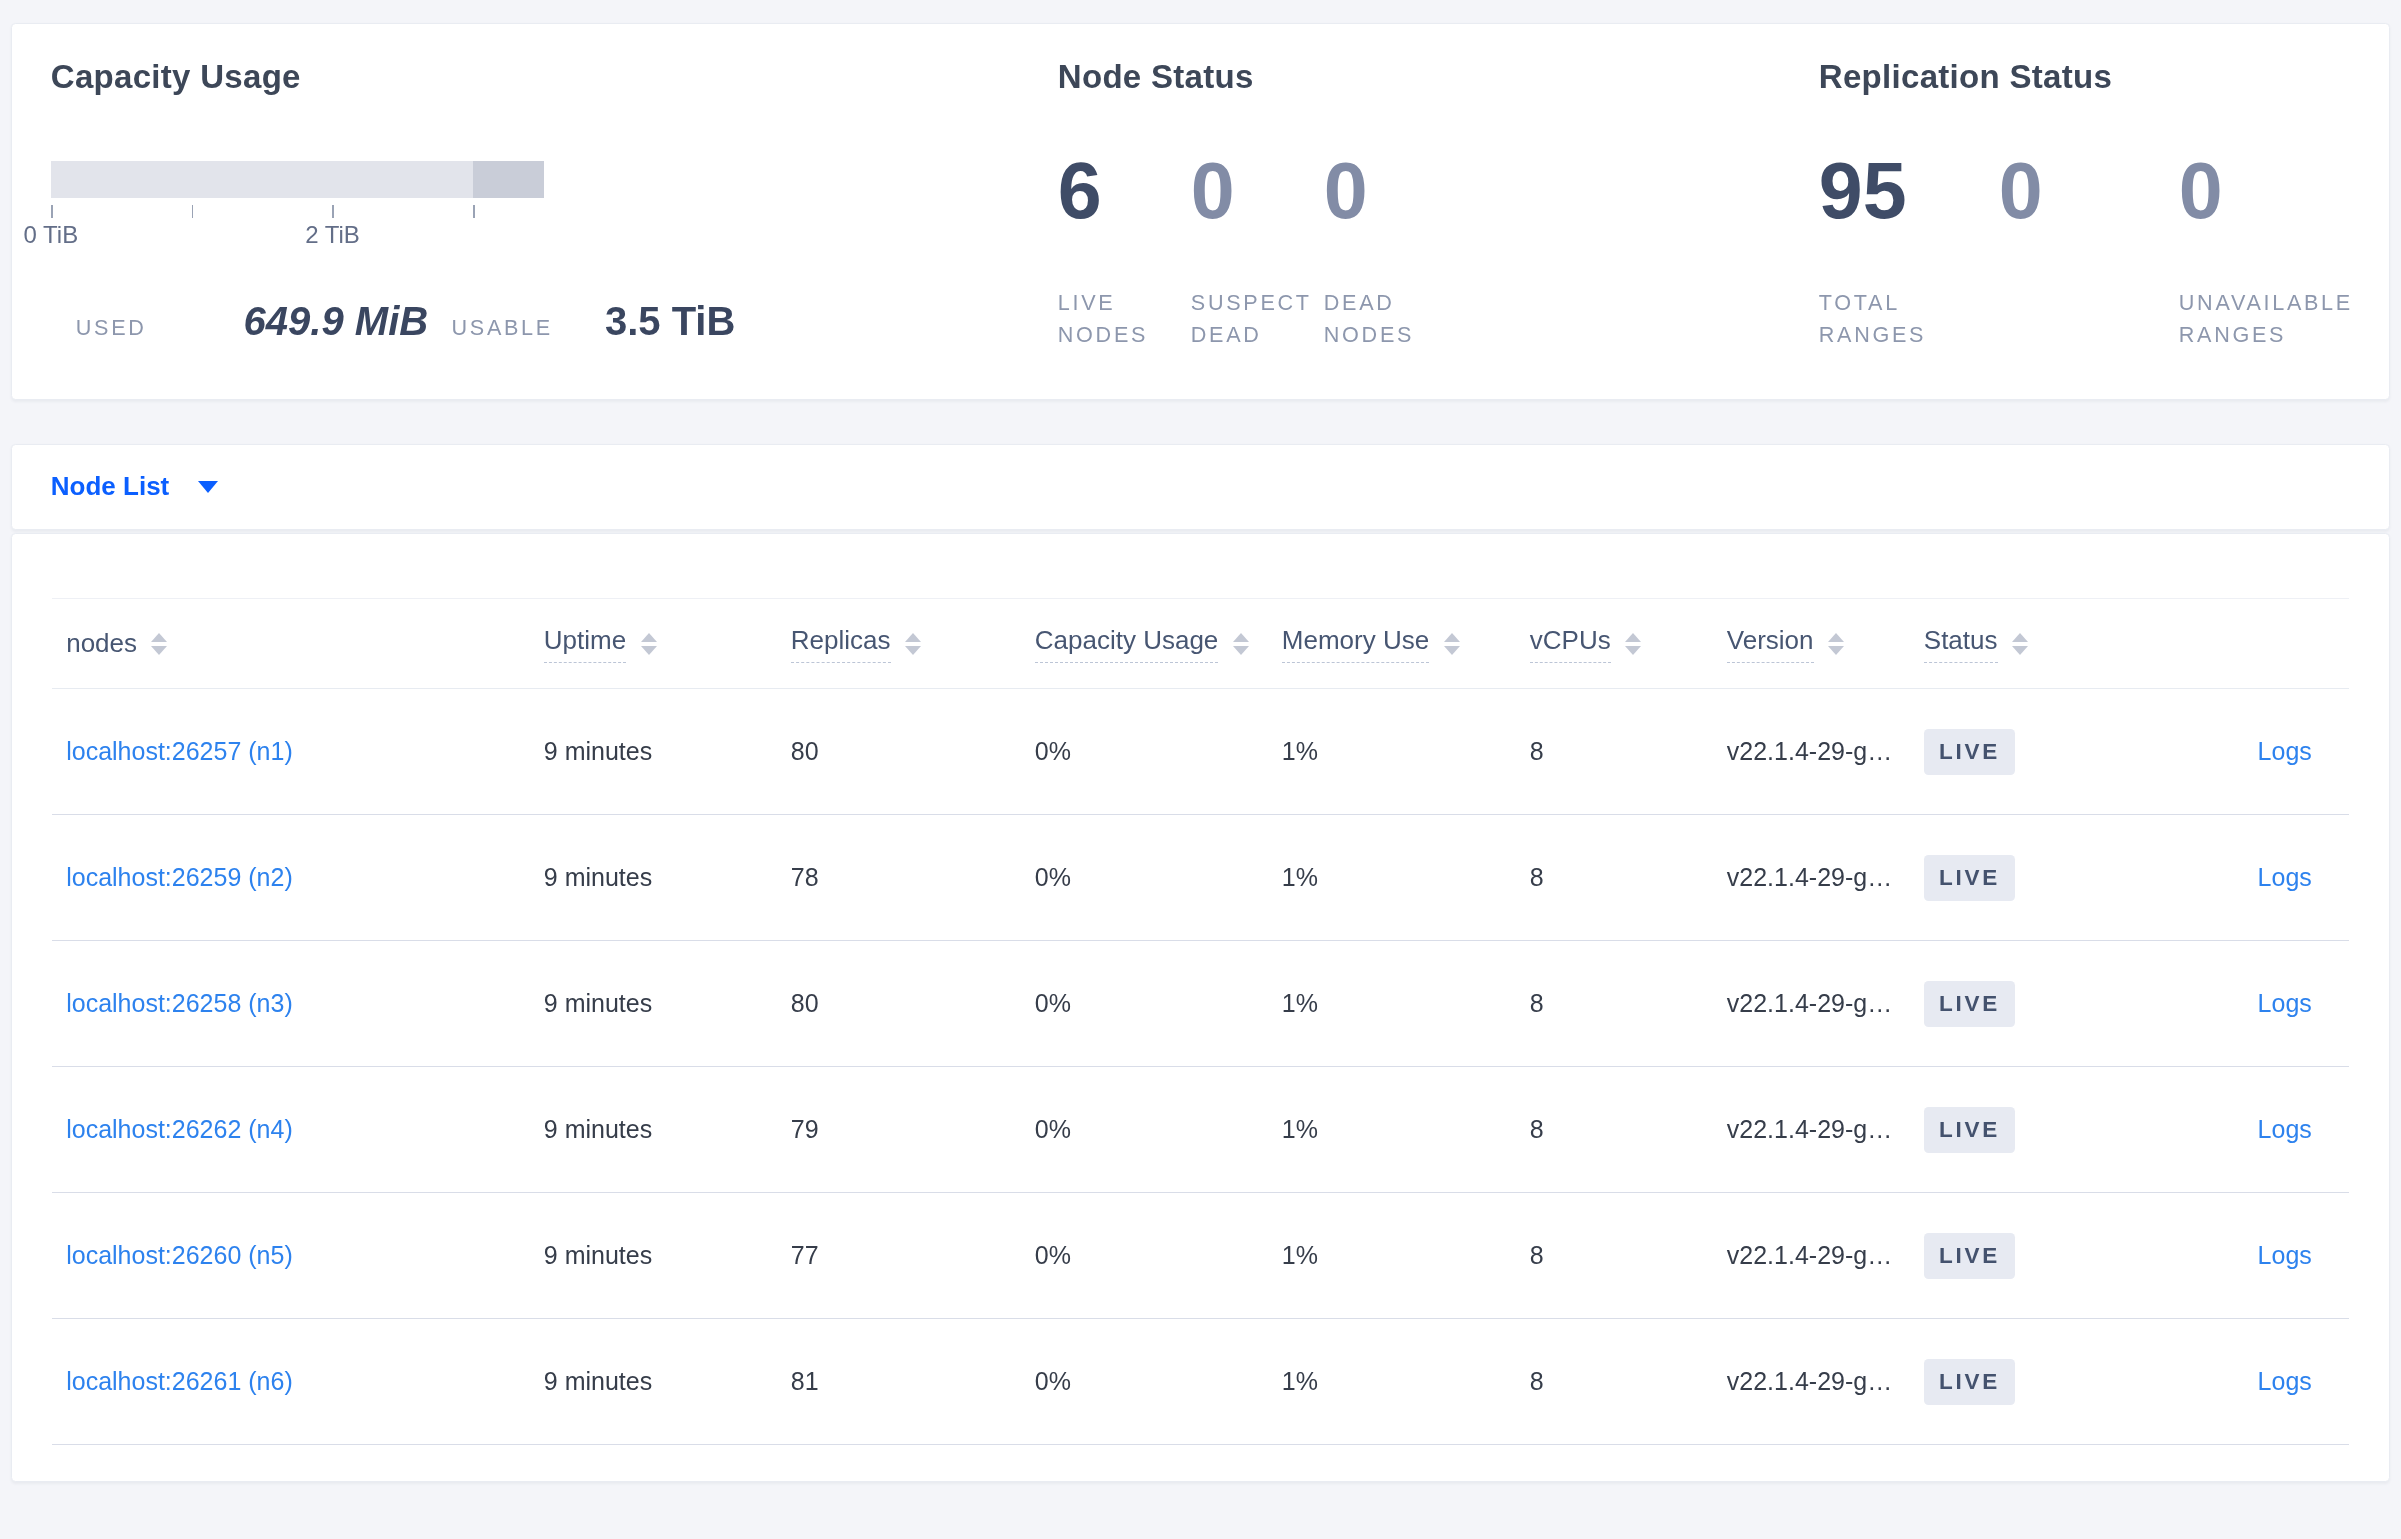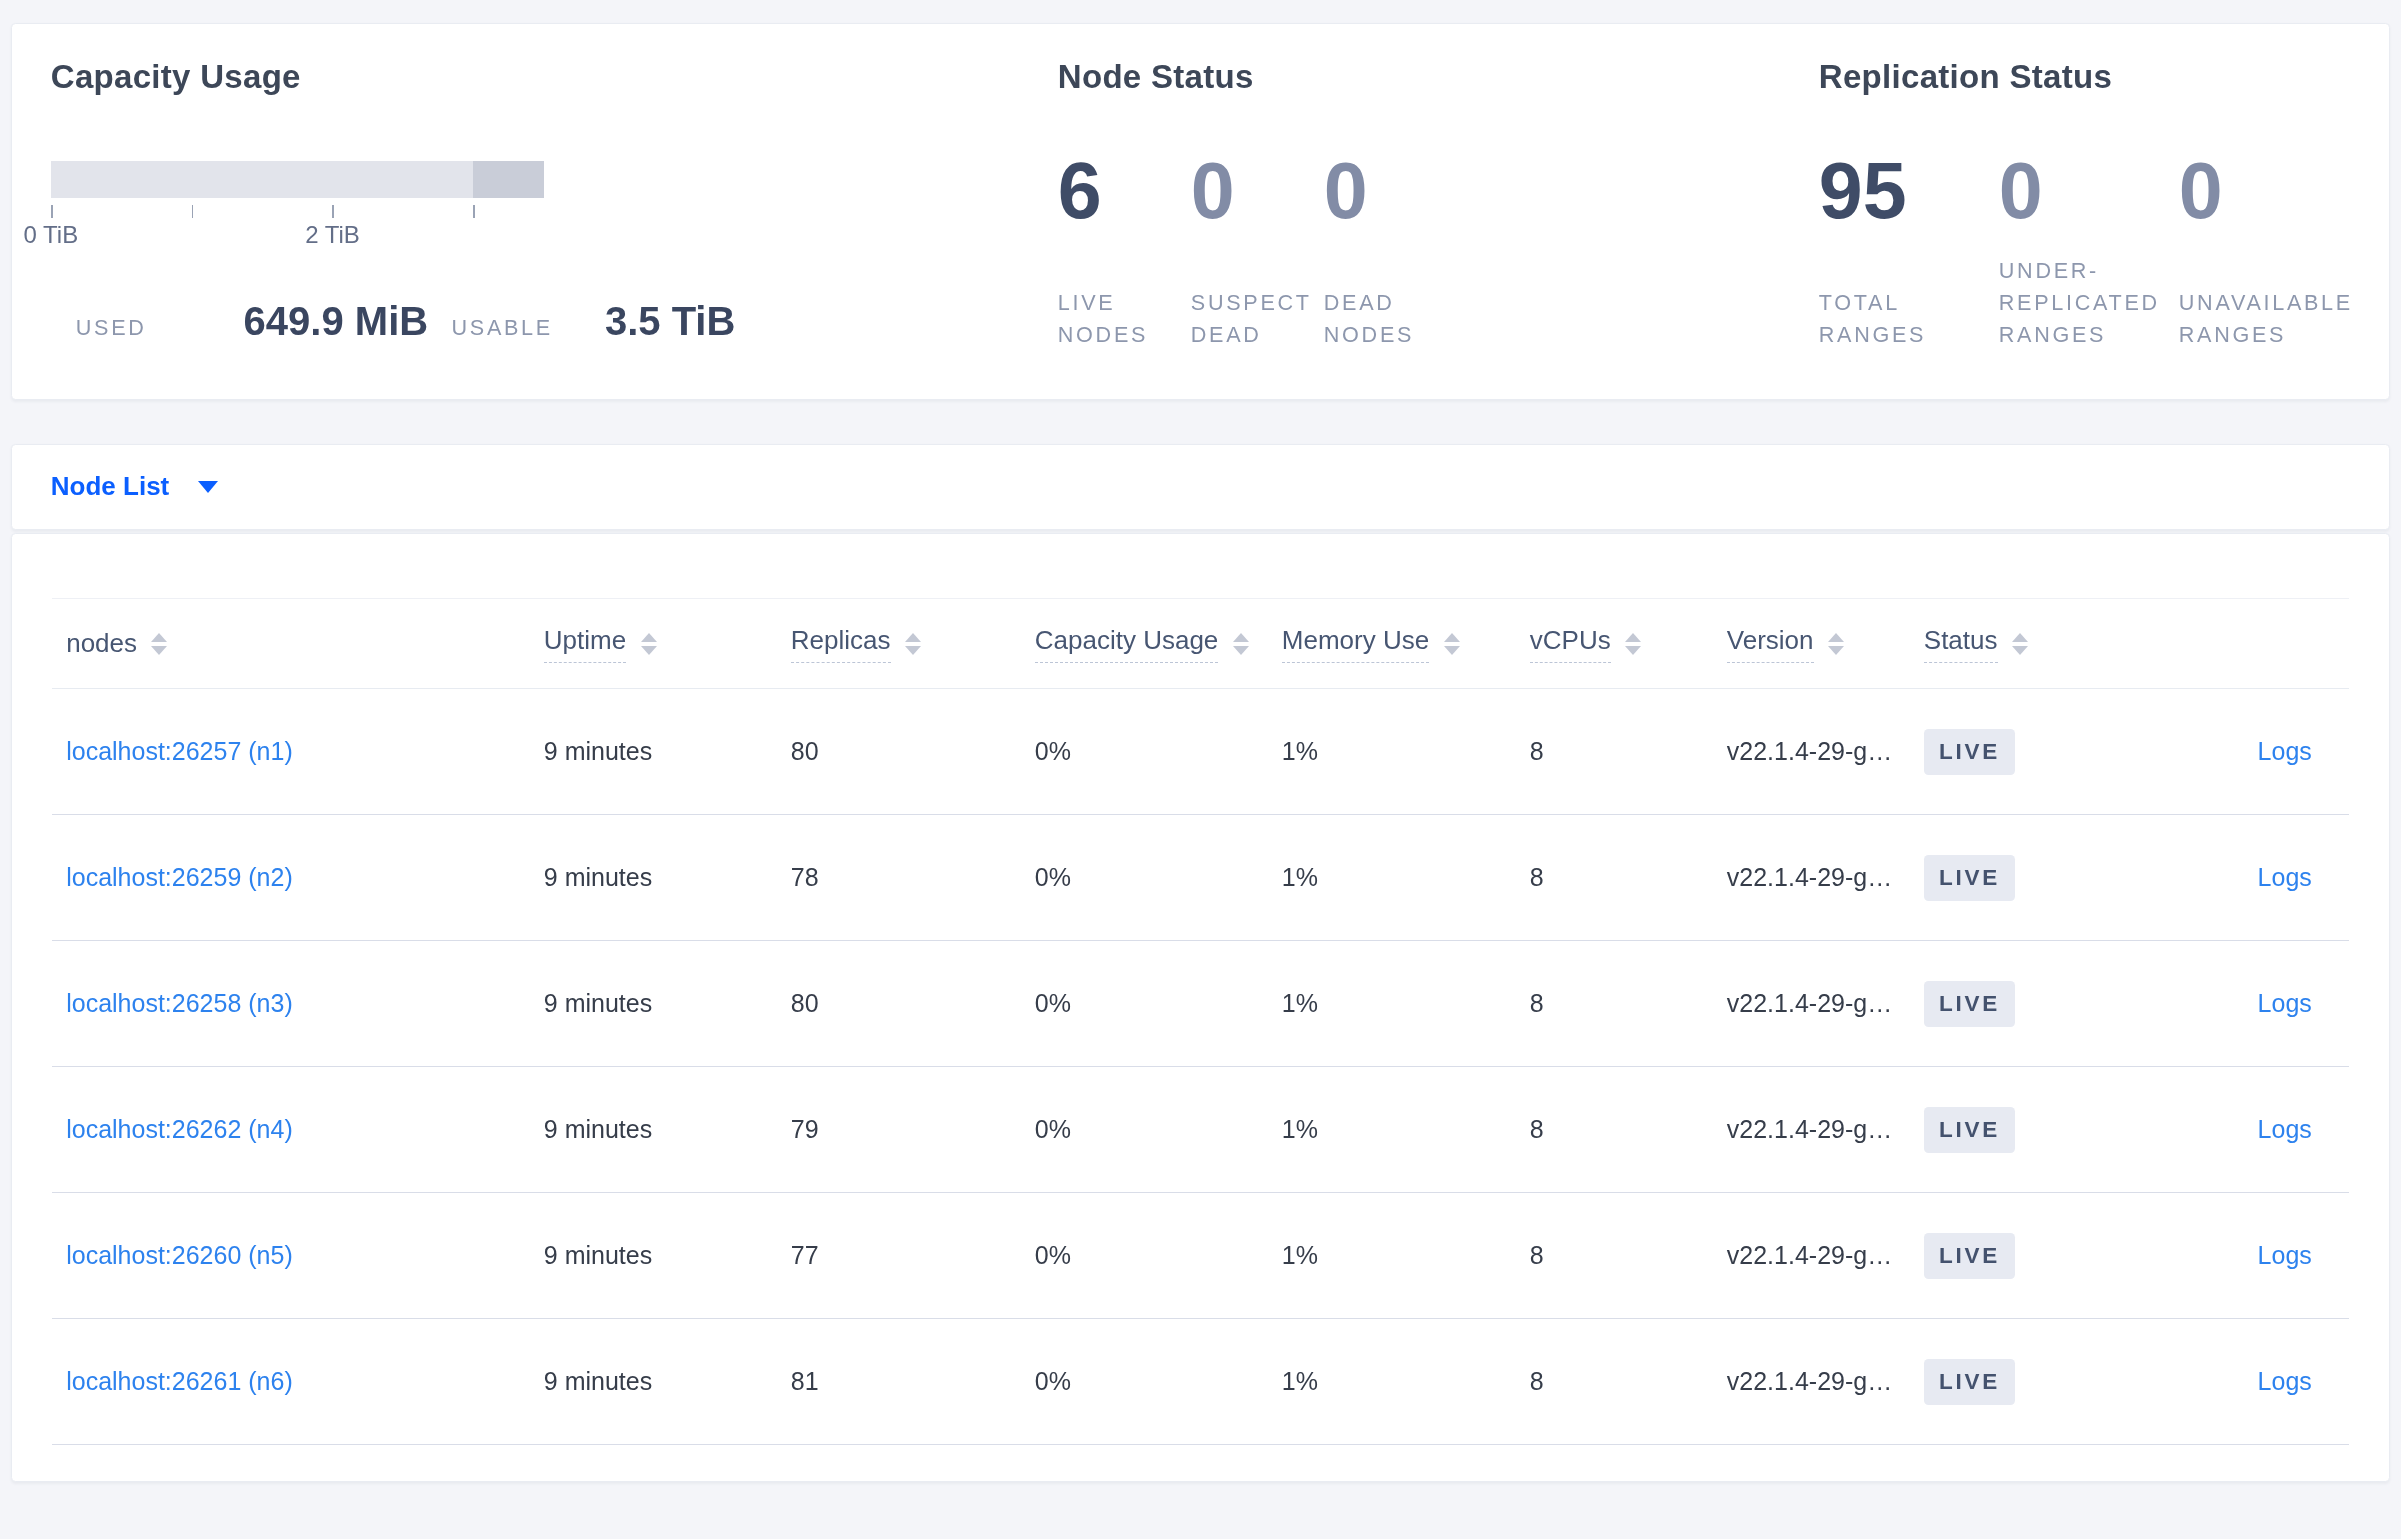--- a/index.html
+++ b/index.html
@@ -31,21 +31,21 @@
   .track { height:37px; background:#e2e4eb; position:relative; overflow:hidden; }
   .track-dark { position:absolute; top:0; bottom:0; left:85.7%; right:0; background:#c9cdd8; }
   .ticks { position:relative; height:16px; margin-top:5.4px; }
   .tick { position:absolute; top:1.8px; width:1.8px; height:12.6px; background:#9aa3b5; }
   .tick-labels { position:relative; height:31px; margin-top:1.8px; font-size:24px; color:#636e88; }
   .tick-labels span { position:absolute; transform:translateX(-50%); white-space:nowrap; }
 
   .used-row { margin-top:47px; margin-left:25px; display:flex; align-items:baseline; }
   .mini-label { font-size:21.6px; color:#8d97ad; letter-spacing:2.7px; }
   .mini-value { font-size:40px; font-weight:600; color:#3a4660; }
-  .mv-used { margin-left:97px; }
+  .mv-used { margin-left:97px;font-style:italic; }
   .ml-usable { margin-left:23.4px; }
   .mv-usable { margin-left:52px; }
 
   .stats-row { margin-top:50px; display:flex; }
   .stat { display:flex; flex-direction:column; height:204px; }
   .sec-node .stat { width:133px; }
   .sec-repl .stat { width:180px; }
   .stat-value { font-size:79px; line-height:87px; font-weight:600; color:#3f4c67; }
   .stat-value.muted { color:#828ca6; }
   .stat-label { margin-top:auto; font-size:21.6px; line-height:32px; color:#8d97ad; letter-spacing:2.7px; padding-right:16px; }
@@ -138,21 +138,20 @@
 
   <div class="sec sec-repl">
     <div class="card-title">Replication Status</div>
     <div class="stats-row">
       <div class="stat">
         <div class="stat-value">95</div>
         <div class="stat-label">TOTAL RANGES</div>
       </div>
       <div class="stat">
         <div class="stat-value muted">0</div>
-        <div class="stat-label">UNDER-REPLICATED RANGES</div>
       </div>
       <div class="stat">
         <div class="stat-value muted">0</div>
         <div class="stat-label">UNAVAILABLE RANGES</div>
       </div>
     </div>
   </div>
 
 </div>
 

